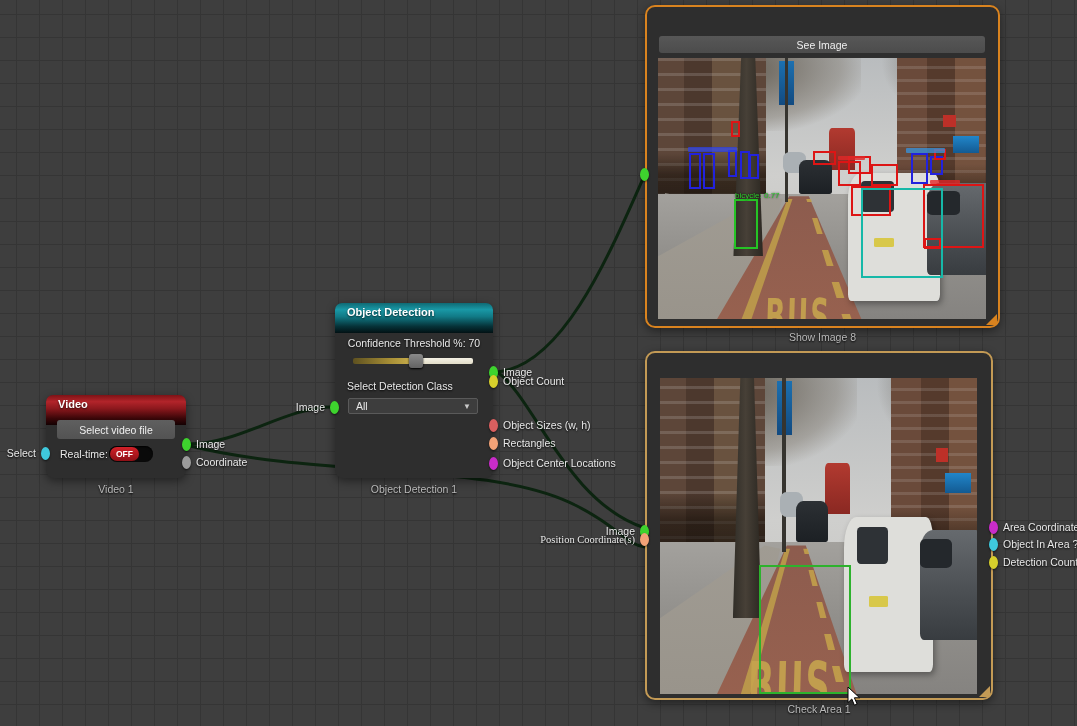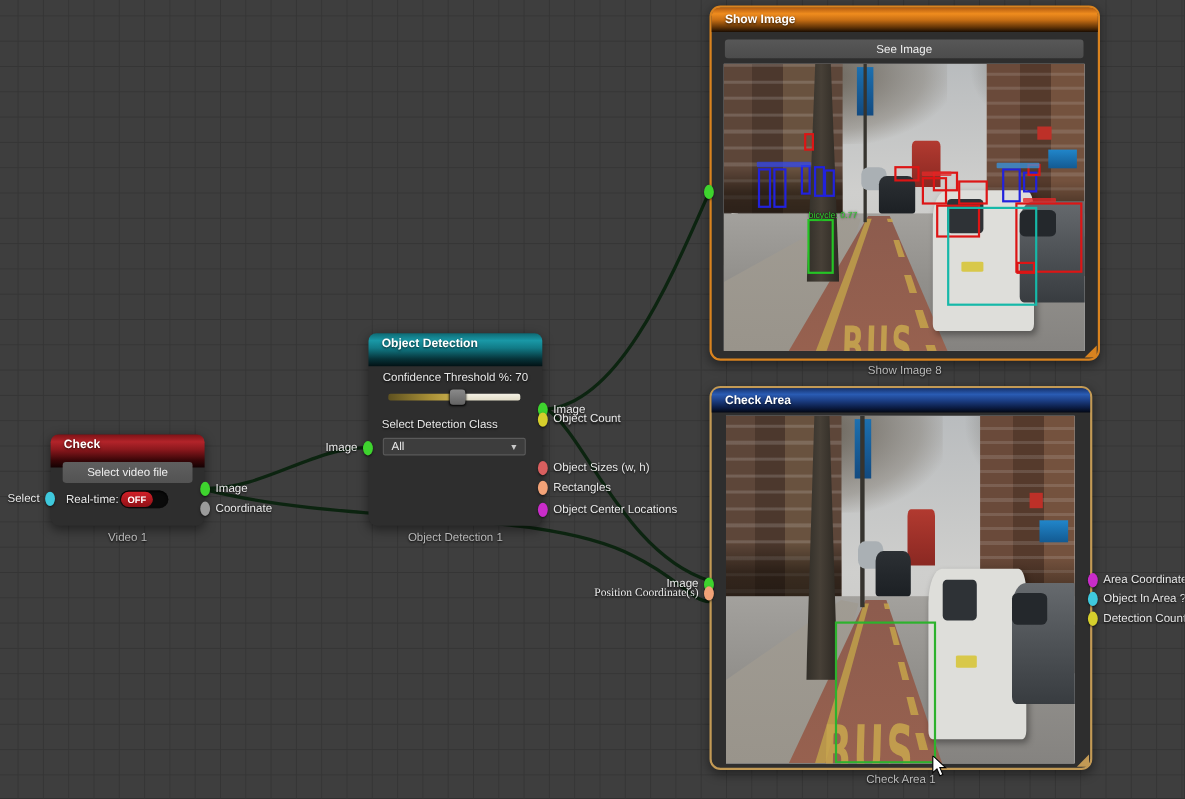--- a/index.html
+++ b/index.html
@@ -142,21 +142,21 @@
 
   <svg class="wires" width="1077" height="726">
     <path class="wire" d="M189,444 C240,444 285,407 333,407"></path>
     <path class="wire" d="M497,372 C562,366 608,258 645,174"></path>
     <path class="wire" d="M497,372 C533,396 567,503 645,528"></path>
     <path class="wire" d="M190,446 C320,478 492,462 575,505 C618,526 628,546 645,547"></path>
   </svg>
 
   <div class="node" style="left:46px;top:395px;width:140px;height:83px;">
     <div class="nheader hdr-red">
-      <span>Check</span>
+      <span>Video</span>
     </div>
     <button class="btn" style="left:11px;top:25px;width:118px;height:19px;">Select video file</button>
     <span class="lbl" style="left:14px;top:53px;">Real-time:</span>
     <div class="toggle" style="left:63px;top:51px;">
       <span class="off">OFF</span>
     </div>
     <div class="port" style="left:-5px;top:52px;">
       <span class="dot" style="background-color: rgb(63, 201, 221);"></span>
       <span class="plabel pl">Select</span>
     </div>
@@ -207,23 +207,20 @@
       <span class="plabel pr">Object Sizes (w, h)</span>
     </div>
     <div class="port" style="right:-5px;top:134px;">
       <span class="dot" style="background-color: rgb(242, 162, 119);"></span>
       <span class="plabel pr">Rectangles</span>
     </div>
     <div class="caption">Object Detection 1</div>
   </div>
 
   <div class="node selected-orange" style="left:645px;top:5px;width:351px;height:319px;">
-    <div class="nheader hdr-orange" style="border-radius:7px 7px 0 0;">
-      <span>Show Image</span>
-    </div>
     <button class="btn" style="left:12px;top:29px;width:326px;height:17px;background:linear-gradient(180deg,#575757,#4c4c4c);">See Image</button>
 
     <div class="scene" style="left:11px;top:51px;width:328px;height:261px;">
       <div class="sc sky"></div>
       <div class="sc canopy"></div>
       <div class="sc canopyR"></div>
       <div class="sc bldl"></div>
       <div class="sc storefl"></div>
       <div class="sc awn"></div>
       <div class="sc bldr"></div>
@@ -274,23 +271,20 @@
       <span class="smudge" style="left:83%;top:46.8%;width:9%;height:4px;background:rgba(225,40,40,.8);"></span>
     </div>
     <div class="port" style="left:-7px;top:161px;">
       <span class="dot" style="background-color: rgb(62, 211, 46);"></span>
     </div>
     <div class="rhandle rh-orange"></div>
     <div class="caption">Show Image 8</div>
   </div>
 
   <div class="node selected-gold" style="left:645px;top:351px;width:344px;height:345px;">
-    <div class="nheader hdr-blue" style="border-radius:7px 7px 0 0;">
-      <span>Check Area</span>
-    </div>
 
     <div class="scene" style="left:13px;top:25px;width:317px;height:316px;">
       <div class="sc sky"></div>
       <div class="sc canopy"></div>
       <div class="sc canopyR"></div>
       <div class="sc bldl"></div>
       <div class="sc storefl"></div>
       <div class="sc awn"></div>
       <div class="sc bldr"></div>
       <div class="sc storer"></div>

